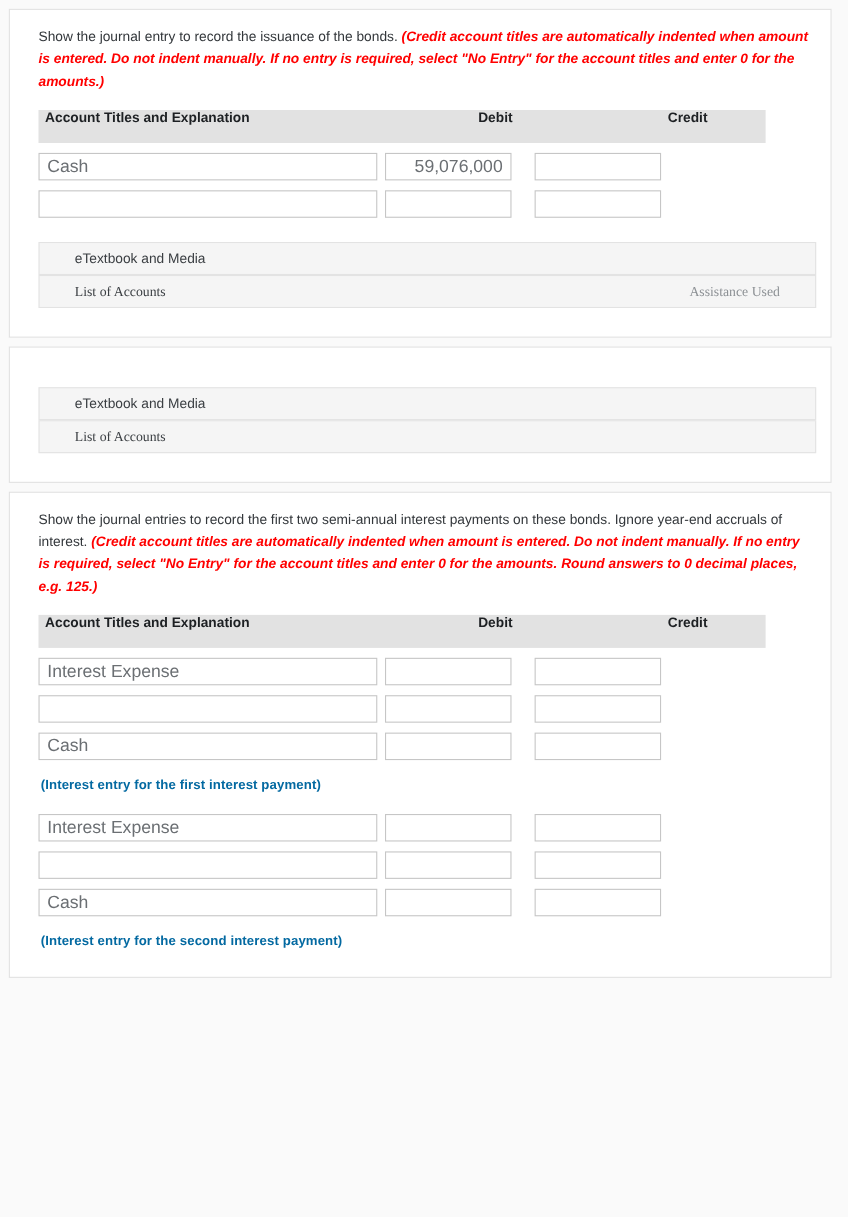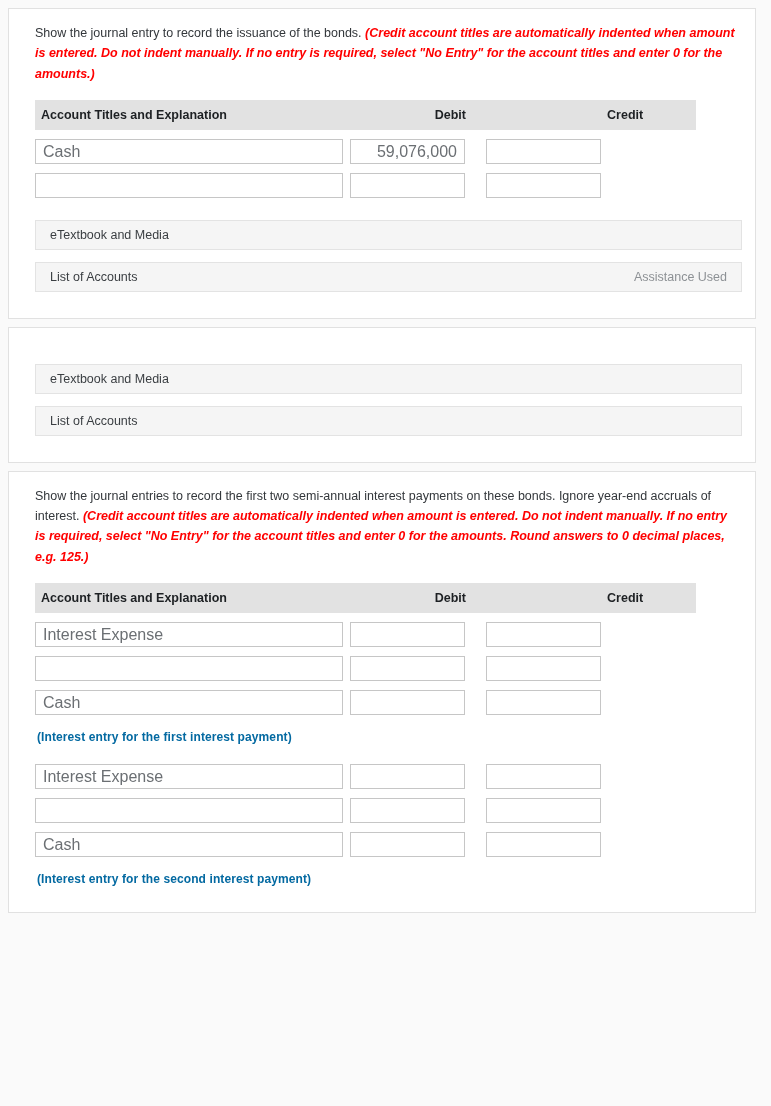--- a/index.html
+++ b/index.html
@@ -35,21 +35,21 @@
   .prompt .note {
     color: #ff0000;
     font-weight: bold;
     font-style: italic;
   }
 
   
   .jtable { margin-top: 16px; }
   .jhead {
     display: flex;
-    align-items: center;
+    align-items: flex-start;
     background: #e2e2e2;
     height: 30px;
     width: 661px;
     margin-left: 8px;
     font-size: 12.5px;
     font-weight: bold;
     color: #1d2023;
     gap: 28px;
   }
   .jhead .c-acct { width: 340px; padding-left: 6px; }
@@ -89,28 +89,28 @@
   }
 
   
   .bar {
     background: #f5f5f5;
     border: 1px solid #e3e3e3;
     height: 30px;
     line-height: 28px;
     font-size: 12.5px;
     color: #3a3e42;
-    padding: 0 14px;
+    padding: 0 32px;
     margin-left: 8px;
     width: 707px;
     display: flex;
     justify-content: space-between;
     align-items: center;
   }
-  .bar + .bar { margin-top: 12px; }
+  .bar + .bar { margin-top: 0; font-family: Liberation Serif, serif; }
   .bar .assist { color: #8d9195; font-size: 12.5px; }
   .bars-wrap { margin-top: 22px; }
 
   
   .face-row {
     display: flex;
     align-items: center;
     margin: 26px 0 0 10px;
   }
   .face-label {

